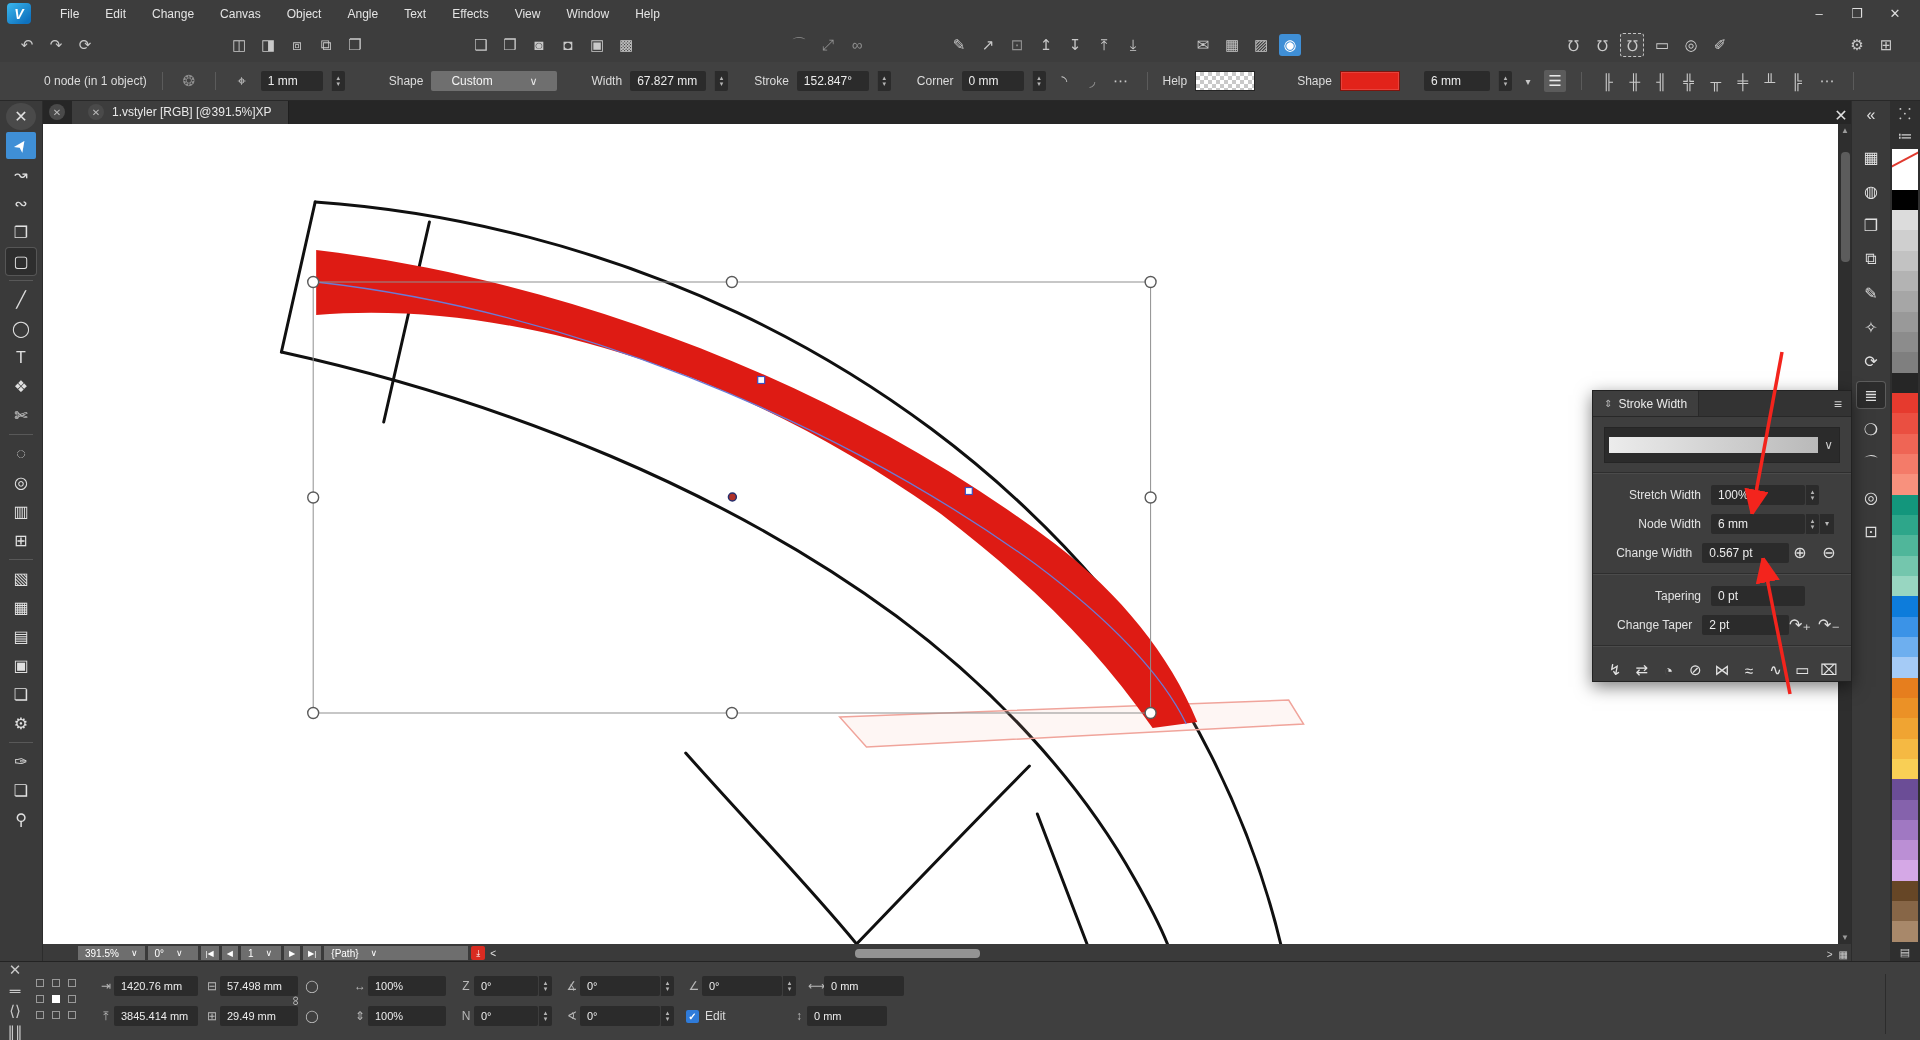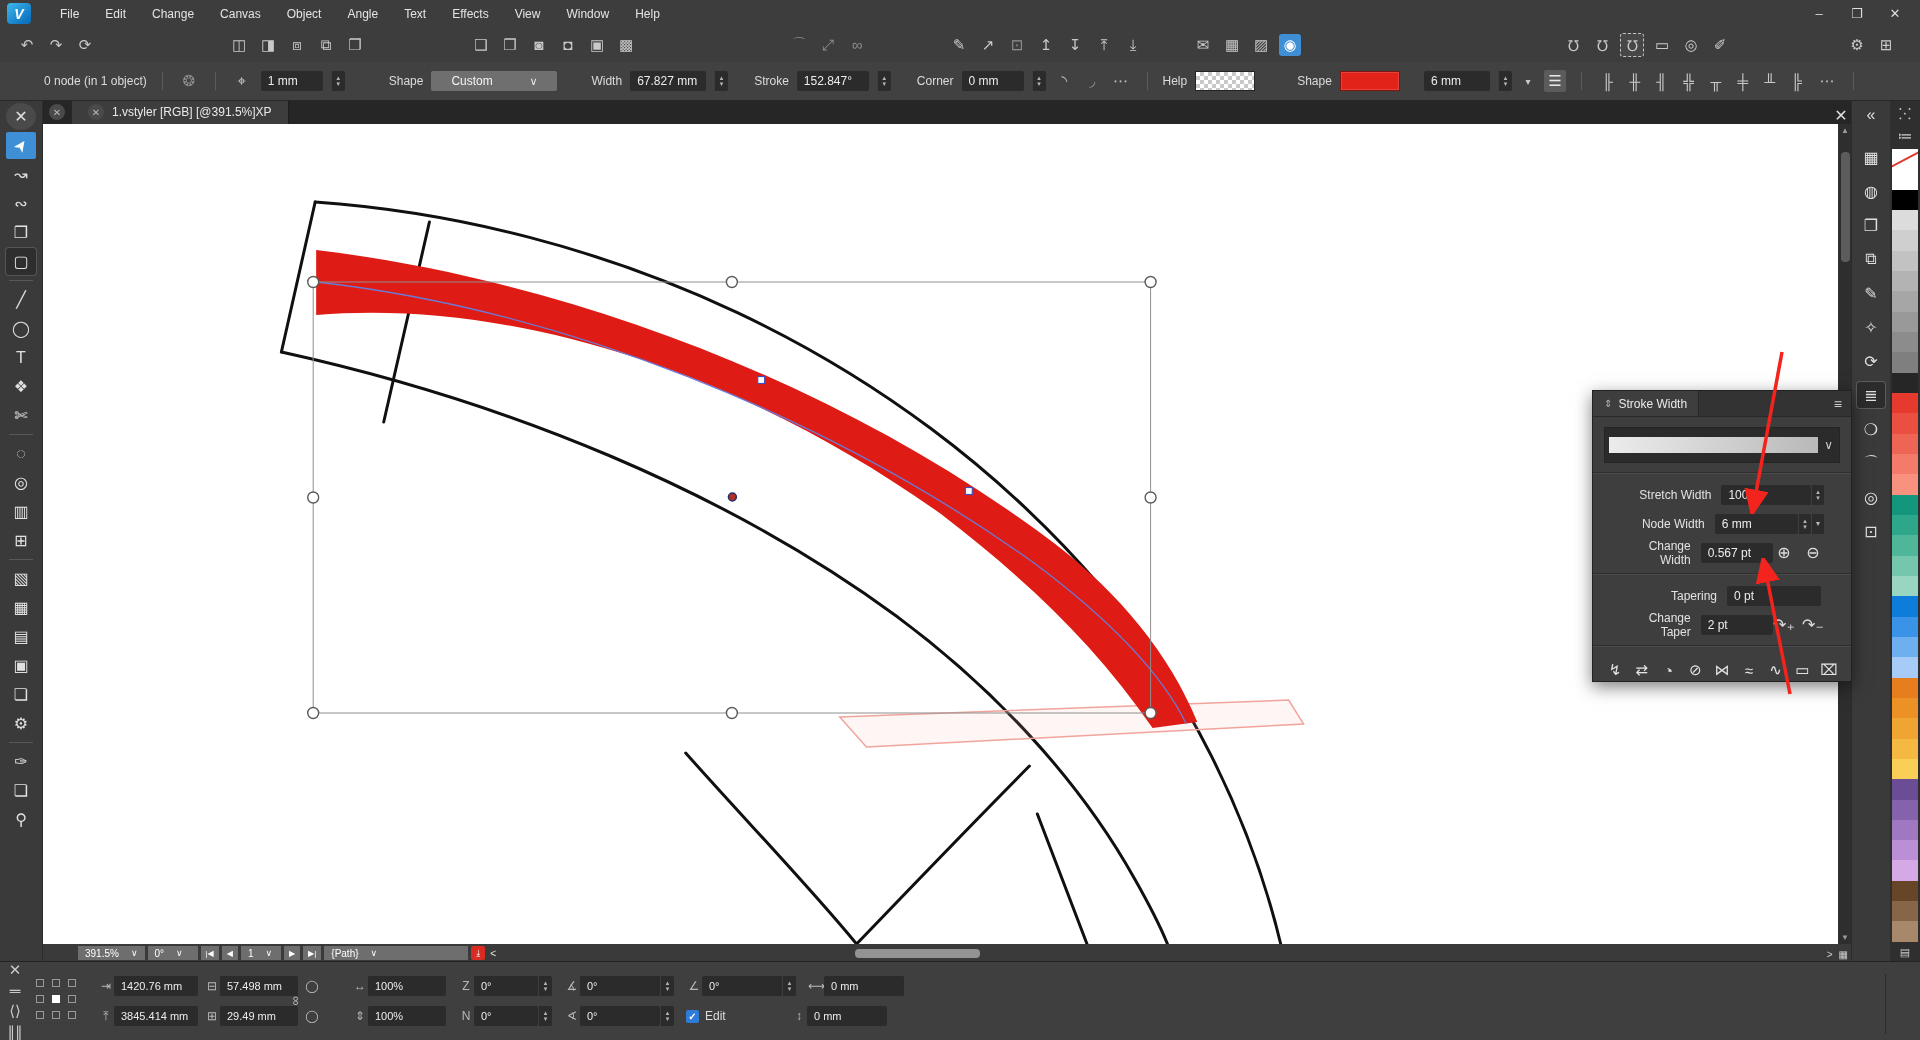--- a/index.html
+++ b/index.html
@@ -84,21 +84,21 @@
   
   .stroke-panel{position:absolute;left:1592px;top:390px;width:258px;height:290px;background:#3e3e3e;
                 border:1px solid #222;box-shadow:0 5px 16px rgba(0,0,0,.5);z-index:50}
   .sp-titlebar{height:25px;background:#333;display:flex;align-items:stretch;border-bottom:1px solid #282828}
   .sp-tab{background:#3e3e3e;display:flex;align-items:center;gap:6px;padding:0 11px;color:#eaeaea;border-right:1px solid #292929}
   .sp-menu{margin-left:auto;align-self:center;padding-right:9px;color:#cfcfcf;font-size:14px}
   .sp-profile{margin:10px 11px 9px 11px;height:26px;background:#2b2b2b;border:1px solid #252525;display:flex;align-items:center;padding:4px 6px 4px 4px;gap:6px}
   .sp-profile .bar{flex:1;height:16px;background:linear-gradient(90deg,#ececec,#b9b9b9)}
   .sp-profile .chev{color:#cdcdcd;font-size:12px}
   .sp-sep{height:1px;background:#2e2e2e;border-bottom:1px solid #4b4b4b;margin:7px 0}
-  .sp-row{display:flex;align-items:center;height:27px;padding:0 11px;margin:2px 16px}
+  .sp-row{display:flex;align-items:center;height:27px;padding:0 11px;margin:2px 0}
   .sp-label{width:97px;text-align:right;margin-right:10px;color:#e2e2e2}
   .sp-field{width:80px;height:20px}
   .sp-dd{width:14px;height:20px;background:#2b2b2b;border-left:1px solid #3d3d3d;display:inline-flex;align-items:center;justify-content:center;color:#b9b9b9;font-size:8px}
   .sp-pm{margin-left:auto;display:flex;gap:7px}
   .sp-pm .icon-btn{font-size:16px;color:#dcdcdc}
   .sp-foot{display:flex;align-items:center;justify-content:space-between;padding:0 13px;height:32px;margin-top:4px}
   .sp-foot .icon-btn{font-size:15px;color:#e3e3e3;min-width:18px}
   
   .transform-panel{position:absolute;left:0;right:0;bottom:0;height:78px;background:#3f3f3f;border-top:1px solid #232323;
                    display:flex;align-items:center;z-index:10}

